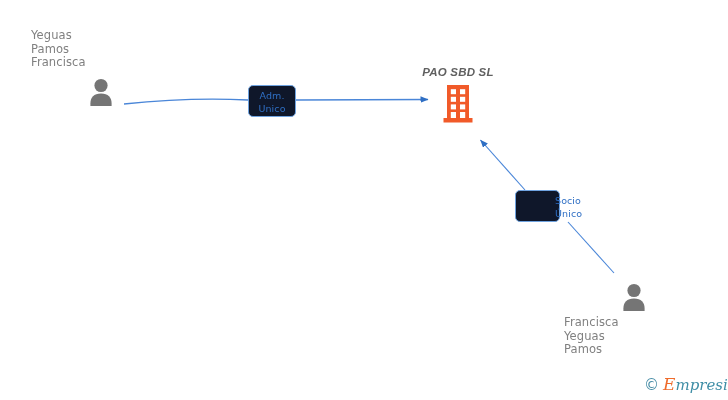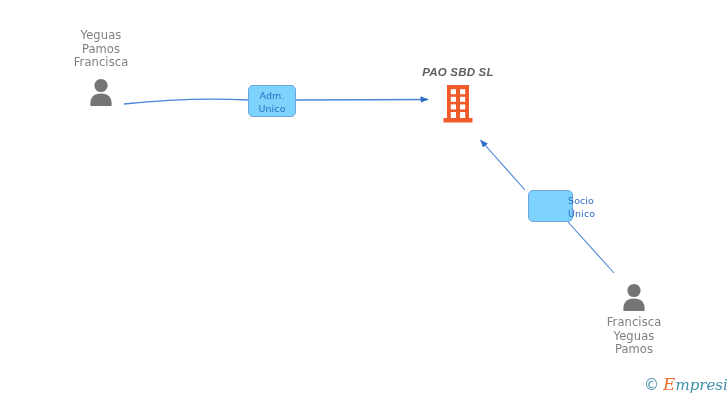--- a/index.html
+++ b/index.html
@@ -22,21 +22,21 @@
     left: 0;
     top: 0;
     width: 728px;
     height: 400px;
   }
 
   
   .person-node {
     position: absolute;
     width: 140px;
-    text-align: center;
+    text-align: left;
   }
   .person-name {
     color: #808080;
     font-size: 11.5px;
     line-height: 13.5px;
     white-space: pre-line;
     letter-spacing: 0.1px;
   }
   .person-icon {
     display: block;
@@ -71,39 +71,39 @@
   }
   #company-icon {
     display: block;
     margin: 6px auto 0 auto;
   }
 
   
   .relation-box {
     position: absolute;
     box-sizing: border-box;
-    background: #7dd3fc;
+    background: #0f172a;
     border: 1px solid #6fa3e0;
     border-radius: 5px;
     color: #2f6fc4;
     font-size: 9.5px;
     line-height: 13px;
     text-align: center;
     white-space: pre-line;
     padding-top: 3px;
     letter-spacing: 0.1px;
   }
   #relation-adm {
     left: 248px;
     top: 85px;
     width: 48px;
     height: 32px;
   }
   #relation-socio {
-    left: 528px;
+    left: 515px;
     top: 190px;
     width: 45px;
     height: 32px;
     padding-left: 39px;
   }
 
   
   #watermark {
     position: absolute;
     left: 644px;

